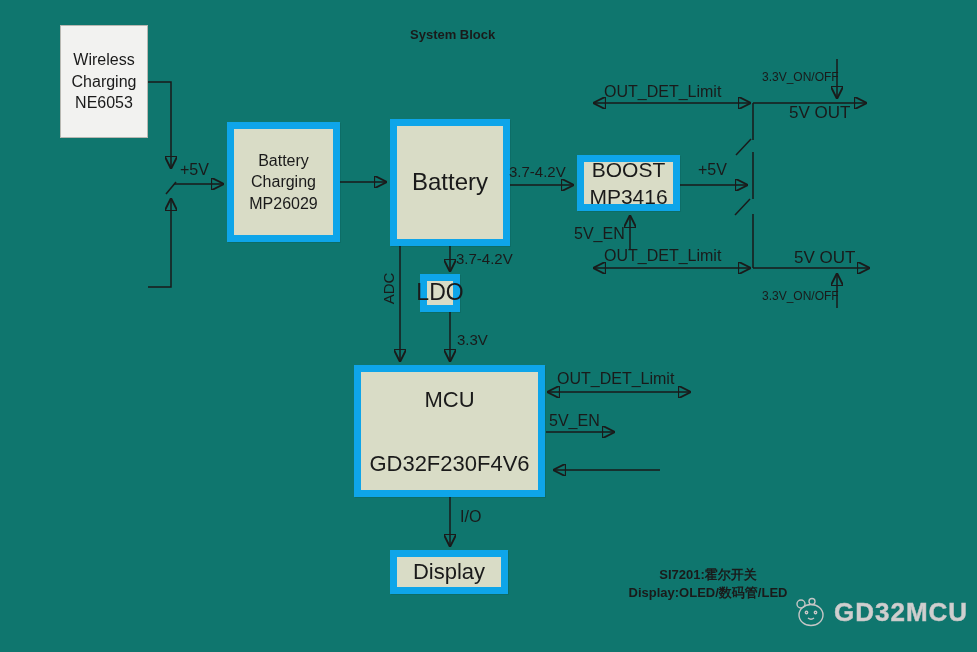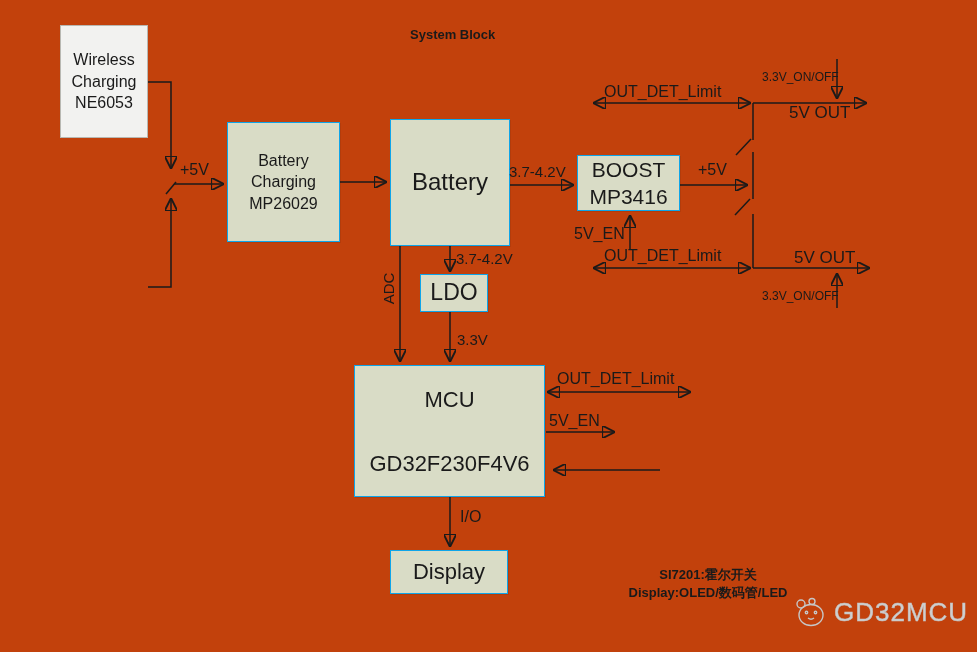--- a/index.html
+++ b/index.html
@@ -1,40 +1,40 @@
 <!DOCTYPE html>
 <html><head>
 <meta charset="utf-8">
 <style>
   html,body { margin:0; padding:0; background:#ffffff; }
   #canvas {
-    position:relative; width:977px; height:652px; background:#c2410c;
+    position:relative; width:977px; height:652px; background:#0f766e;
     font-family:"Liberation Sans", sans-serif; color:#1a1a1a; overflow:hidden;
   }
   svg.wires { position:absolute; left:0; top:0; width:977px; height:652px; }
   svg.wires path, svg.wires line { stroke:#1a1a1a; stroke-width:1.5; fill:none; }
 
   .block {
     position:absolute; box-sizing:border-box;
     display:flex; flex-direction:column; align-items:center; justify-content:center;
     text-align:center; line-height:1.35;
   }
-  .block.green { background:#d9dcc6; border:1px solid #0ea5e9; box-shadow:1px 1px 0 rgba(0,0,0,0.07); }
+  .block.green { background:#d9dcc6; border:7px solid #0ea5e9; box-shadow:1px 1px 0 rgba(0,0,0,0.07); }
   .block.gray  { background:#f2f2f0; border:1px solid #b8b8b2; }
 
   .lbl { position:absolute; white-space:nowrap; }
   .s16 { font-size:16px; }
   .s15 { font-size:15px; }
 
   #wireless  { left:60px;  top:25px;  width:88px;  height:113px; font-size:16px; }
   #usb       { left:60px;  top:232px; width:88px;  height:113px; font-size:17px; }
   #batt-chg  { left:227px; top:122px; width:113px; height:120px; font-size:16px; }
   #battery   { left:390px; top:119px; width:120px; height:127px; font-size:24px; }
   #boost     { left:577px; top:155px; width:103px; height:56px;  font-size:21px; line-height:1.3; }
-  #ldo       { left:420px; top:274px; width:68px;  height:38px;  font-size:23px; }
+  #ldo       { left:420px; top:274px; width:40px;  height:38px;  font-size:23px; }
   #mcu       { left:354px; top:365px; width:191px; height:132px; font-size:22px; line-height:1.5;gap:31px; }
   #si7201    { left:660px; top:450px; width:112px; height:35px;  font-size:21px; }
   #display   { left:390px; top:550px; width:118px; height:44px;  font-size:22px; }
 
   #title     { left:410px; top:27px;  font-size:13px; font-weight:bold; }
 
   #lbl-plus5v-in   { left:180px; top:161px; }
   #lbl-batt-out    { left:509px; top:163px; }
   #lbl-boost-out   { left:698px; top:161px; }
   #lbl-boost-en    { left:574px; top:225px; }
@@ -53,21 +53,21 @@
   #lbl-adc {
     left:366px; top:280px; width:44px; text-align:center;
     transform:rotate(-90deg); transform-origin:center; font-size:15px;
   }
 
   #notes { left:612px; top:566px; width:192px; text-align:center;
            font-size:13px; font-weight:bold; line-height:1.35; }
 
   #watermark { position:absolute; left:790px; top:595px; display:flex; align-items:center; }
   #watermark .wm-text {
-    font-size:26px; font-weight:normal; letter-spacing:1px; color:#cfcfcf;
+    font-size:26px; font-weight:bold; letter-spacing:1px; color:#cfcfcf;
     -webkit-text-stroke:0.5px #c2c2c2; margin-left:4px;
   }
 </style>
 </head>
 <body>
 
 <div id="canvas">
 
   <svg class="wires" viewBox="0 0 977 652">
     <defs>

